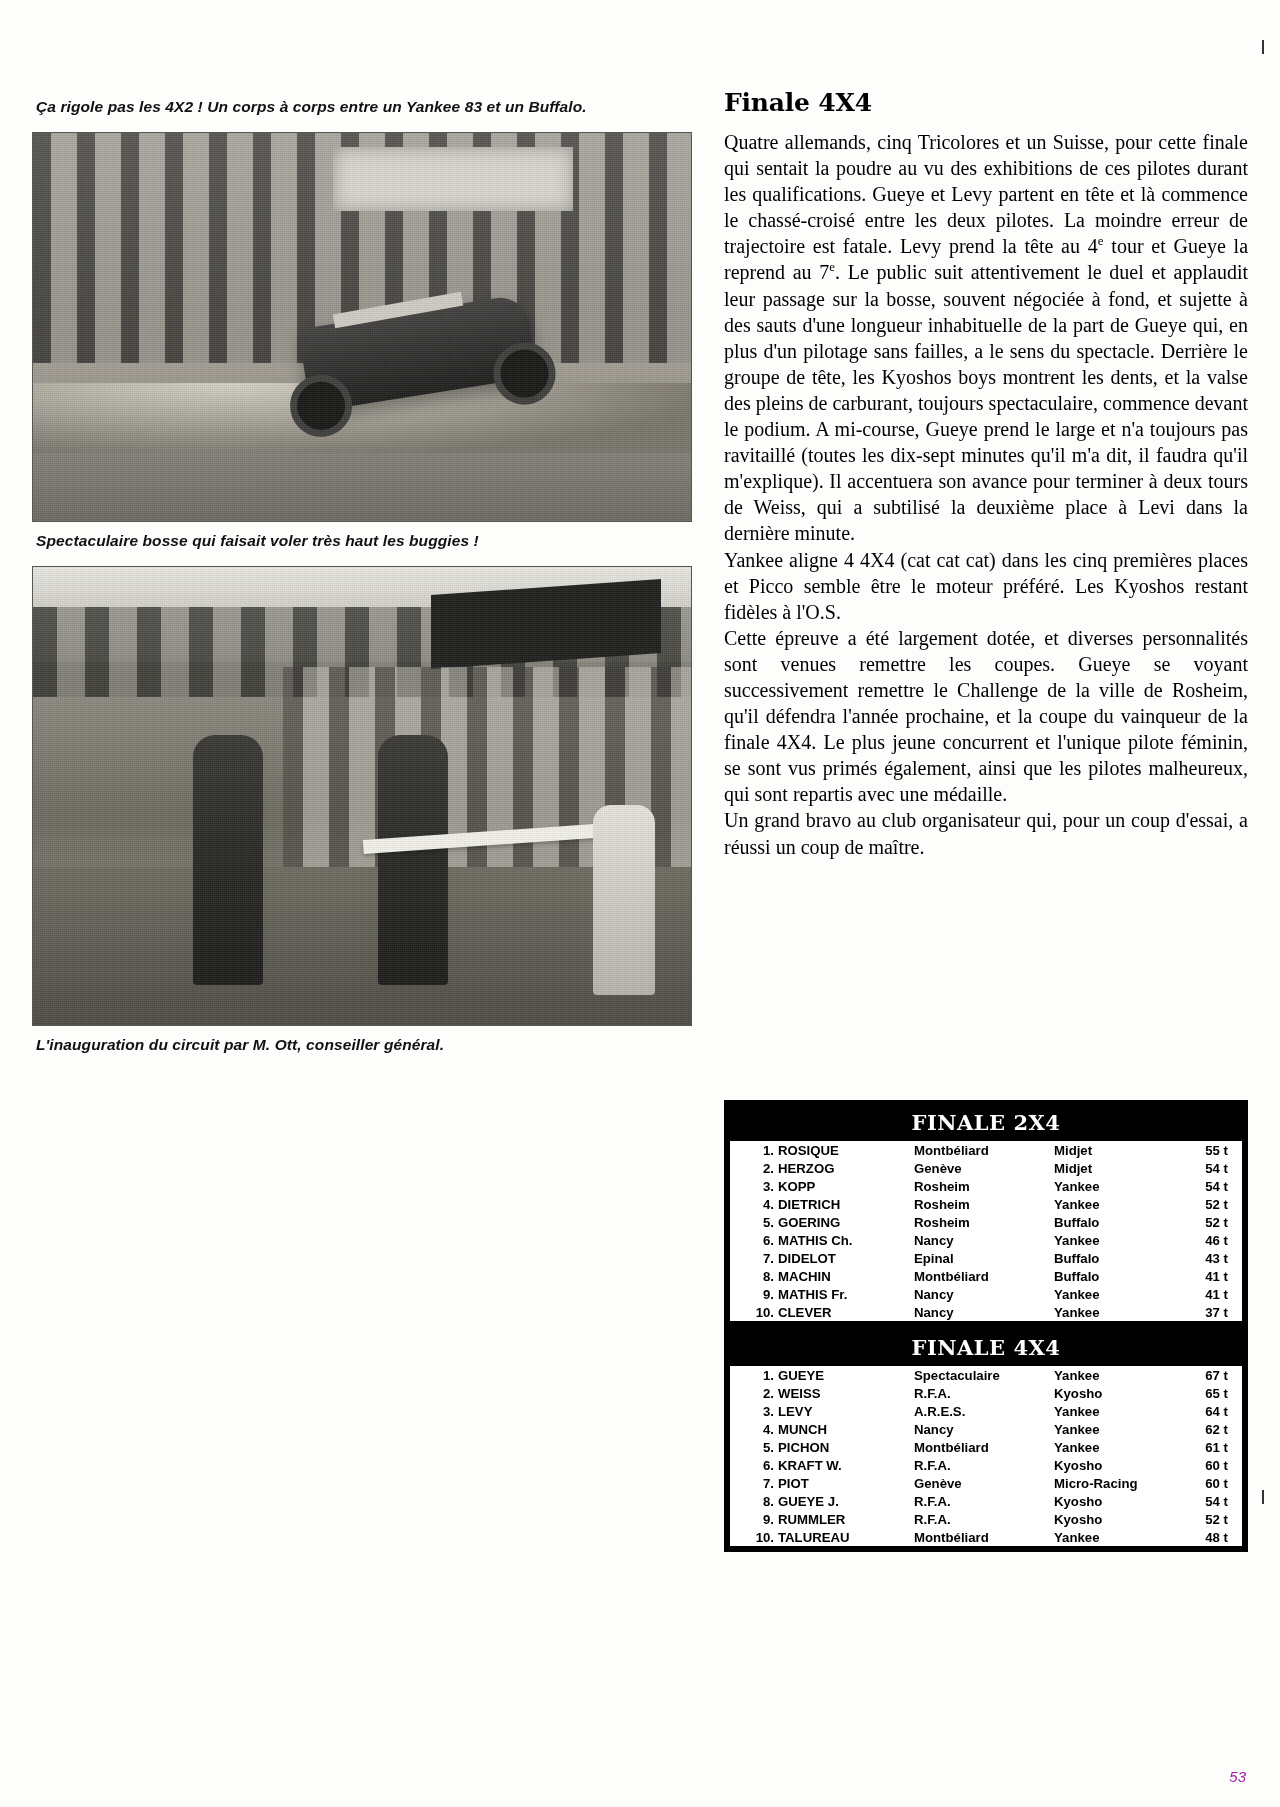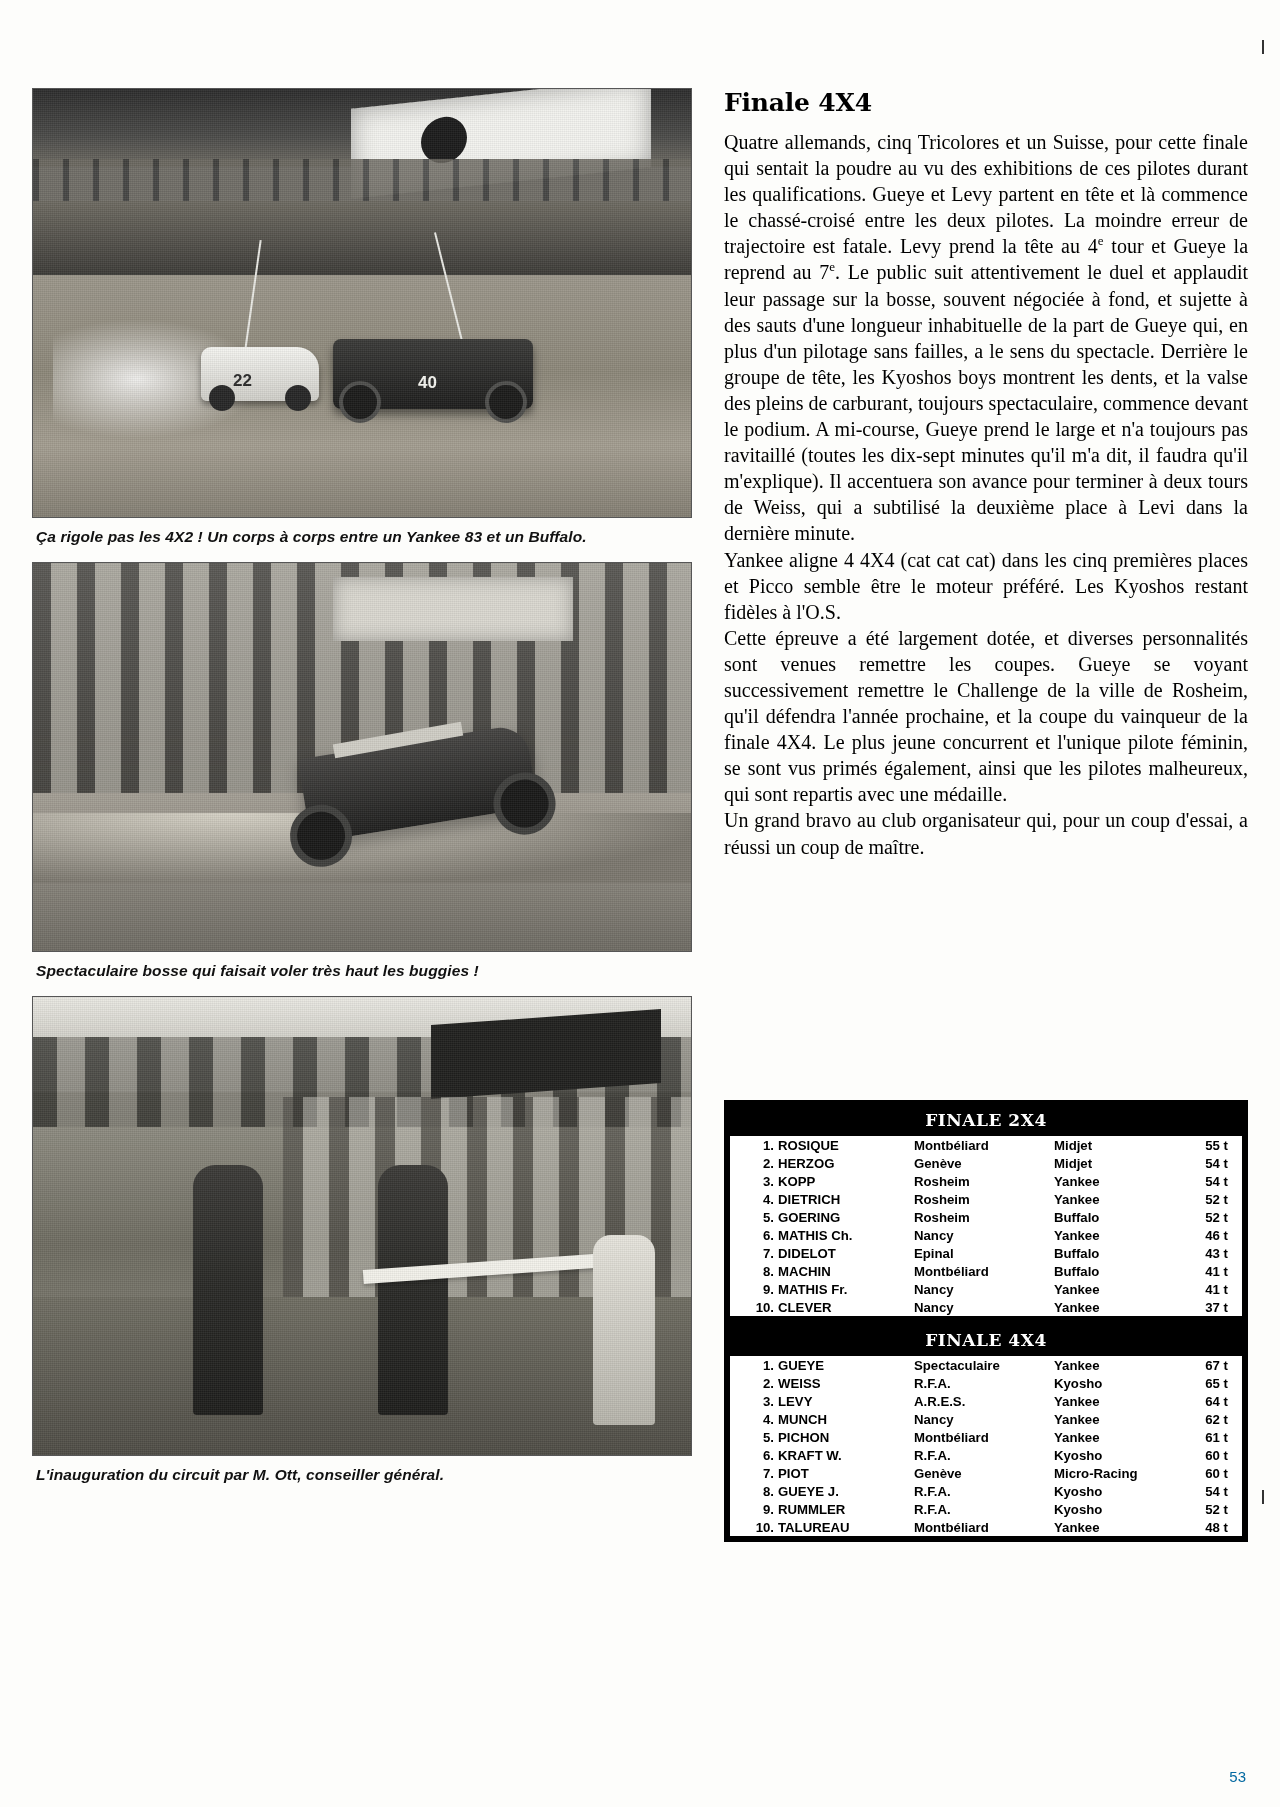--- a/index.html
+++ b/index.html
@@ -296,21 +296,21 @@
     background: #000;
     padding: 6px;
     box-sizing: border-box;
   }
   .res-block { background: #000; }
   .res-title {
     text-align: center;
     color: #fff;
     font-family: "DejaVu Serif", serif;
     font-weight: bold;
-    font-size: 17px;
+    font-size: 21px;
     padding: 4px 0 6px;
     letter-spacing: .5px;
   }
   .res-table {
     width: 100%;
     background: #fff;
     border-collapse: collapse;
     font-family: "Liberation Sans", sans-serif;
     font-size: 13.2px;
     font-weight: bold;
@@ -325,52 +325,38 @@
   .res-table td.brand { width: 150px; }
   .res-table td.laps { text-align: right; padding-right: 14px; }
   .spacer { height: 10px; background: #000; }
 
   .page-number {
     position: absolute;
     right: 34px;
     bottom: 22px;
     font-family: "Liberation Sans", sans-serif;
     font-size: 15px;
-    color: #0369a1;
+    color: #a21caf;
+    font-style: italic;
   }
   .edge-mark {
     position: absolute;
     right: 16px;
     width: 2px;
     height: 14px;
     background: #333;
   }
 </style>
 </head>
 <body>
 
 <div class="page">
 
   <div class="left-col">
 
-    <div class="photo" id="photo1">
-      <div class="crowdbar"></div>
-      <div class="banner"></div>
-      <div class="fence"></div>
-      <div class="wall"></div>
-      <div class="track"></div>
-      <div class="dust"></div>
-      <div class="antenna1"></div>
-      <div class="antenna2"></div>
-      <div class="car-white"></div>
-      <div class="car-dark"></div>
-      <div class="num" style="left:200px;top:282px;color:#2a2a2a;">22</div>
-      <div class="num" style="left:385px;top:284px;">40</div>
-      <div class="noise"></div>
-    </div>
     <div class="caption">Ça rigole pas les 4X2 ! Un corps à corps entre un Yankee 83 et un Buffalo.</div>
 
     <div class="photo" id="photo2">
       <div class="crowd"></div>
       <div class="banner2"></div>
       <div class="ground"></div>
       <div class="bump"></div>
       <div class="buggy"></div>
       <div class="wing"></div>
       <div class="noise"></div>

